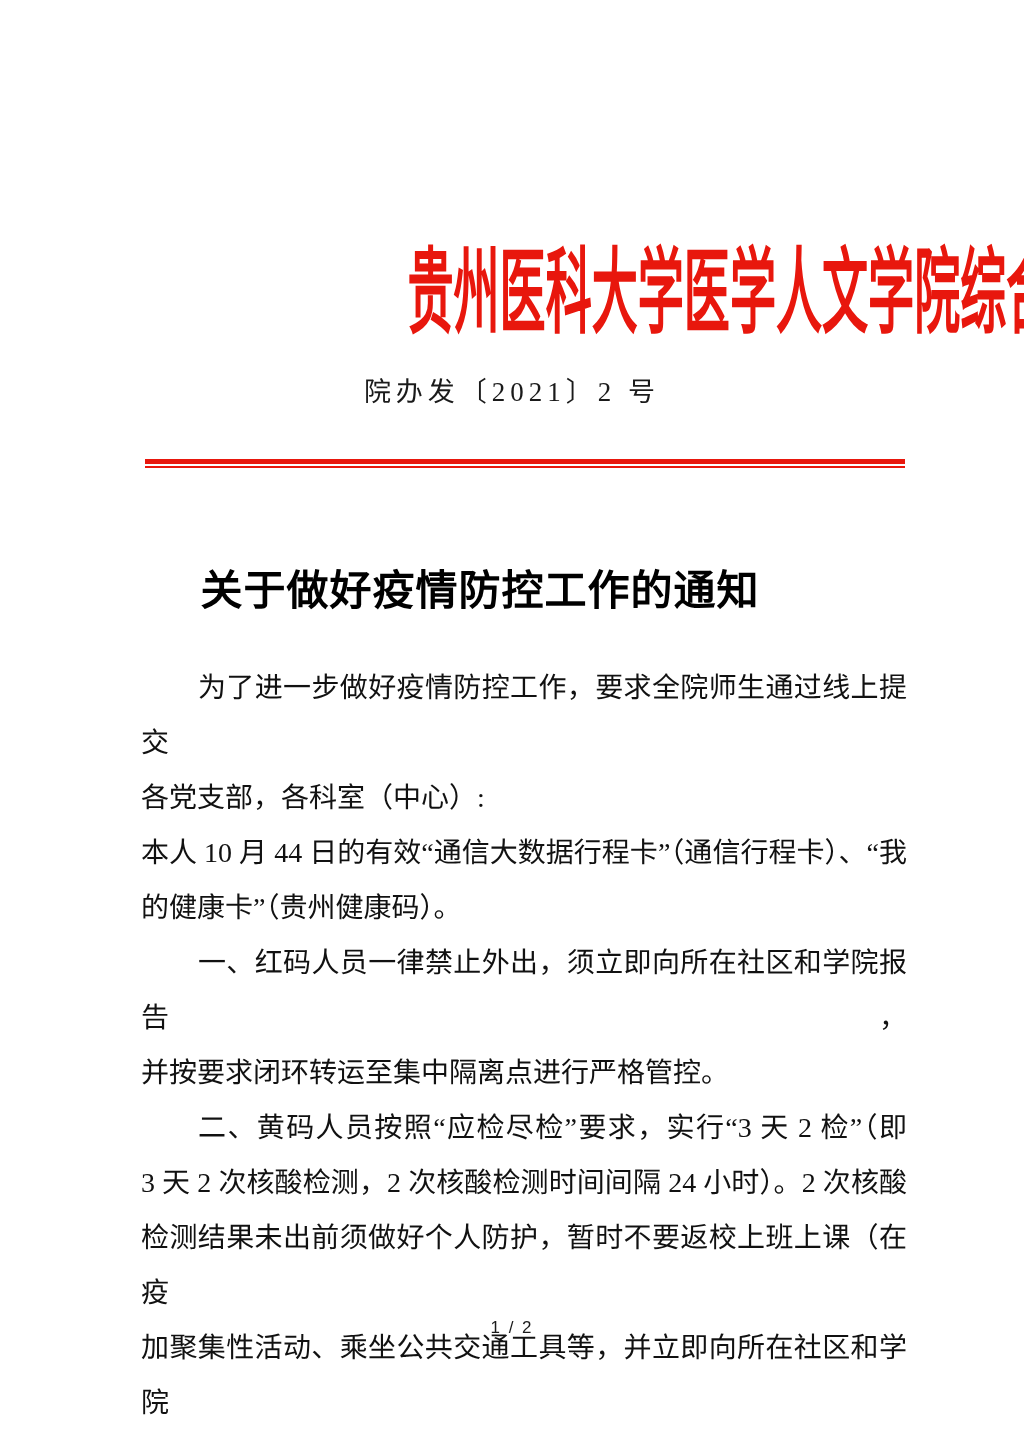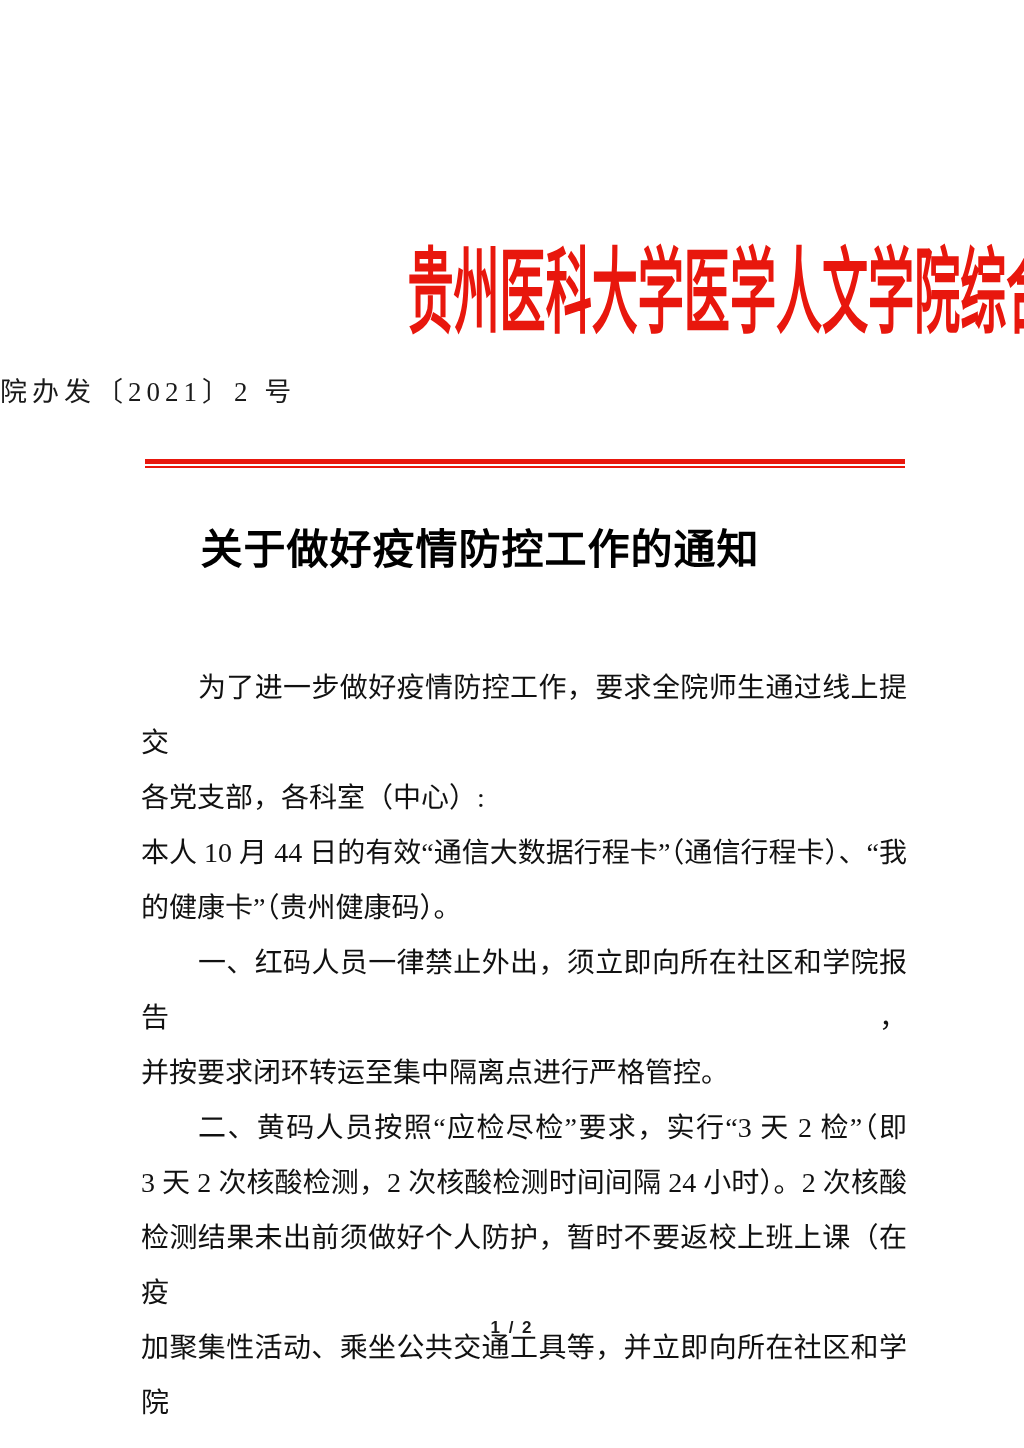--- a/index.html
+++ b/index.html
@@ -35,41 +35,42 @@
     transform: scale(0.49, 1.0);
     transform-origin: center center;
     letter-spacing: 0px;
   }
   
   .doc-number {
     position: absolute;
     top: 372px;
     left: 0;
     width: 1024px;
+    text-align: center;
     font-family: "Liberation Serif", serif;
     font-size: 27px;
     line-height: 40px;
     letter-spacing: 5px;
     color: #1a1a1a;
   }
   
   .red-line {
     position: absolute;
     top: 459px;
     left: 145px;
     width: 760px;
     height: 2px;
     border-top: 5px solid var(--accent-red, #e8170d);
     border-bottom: 2px solid var(--accent-red, #e8170d);
     background: transparent;
   }
   
   .doc-title {
     position: absolute;
-    top: 524px;
+    top: 565px;
     left: 0;
     width: 960px;
     text-align: center;
     font-family: "Liberation Sans", sans-serif;
     font-weight: bold;
     font-size: 42px;
     line-height: 52px;
     letter-spacing: 1px;
     color: #000000;
   }
@@ -98,21 +99,21 @@
     text-justify: inter-character;
   }
   
   .page-footer {
     position: absolute;
     top: 1318px;
     left: 0;
     width: 1024px;
     text-align: center;
     font-family: "Liberation Sans", sans-serif;
-    font-weight: bold;
+    font-weight: normal;
     font-size: 17px;
     color: #1a1a1a;
     letter-spacing: 2px;
   }
 </style>
 </head>
 <body>
 
 <div class="page">
 

